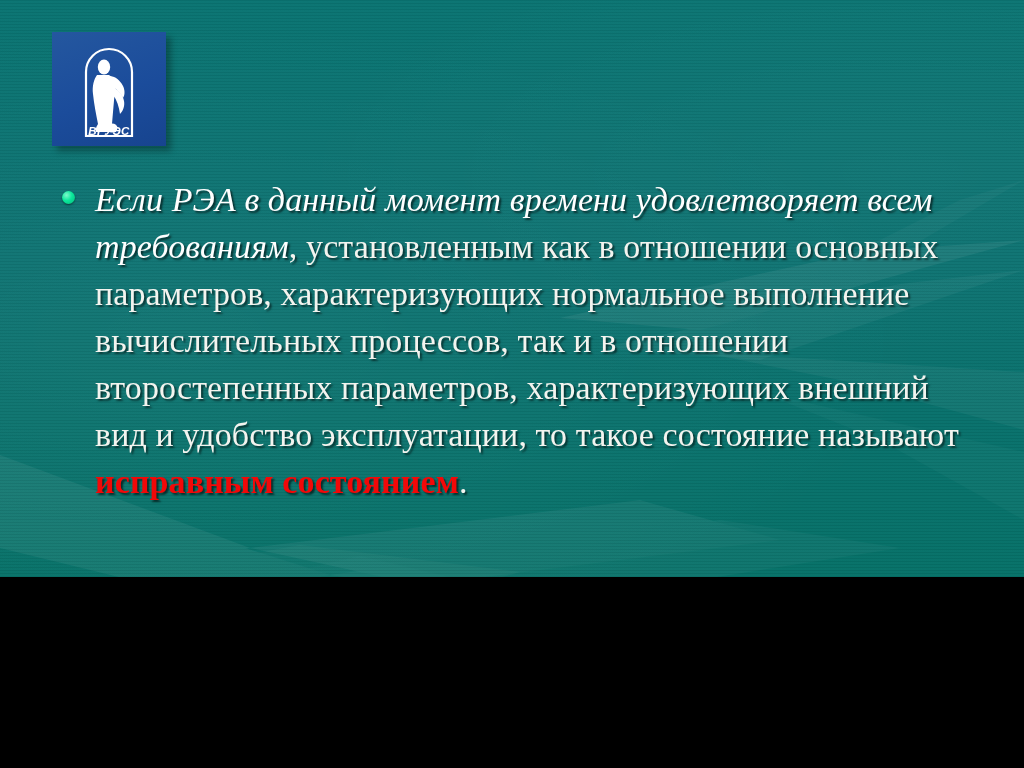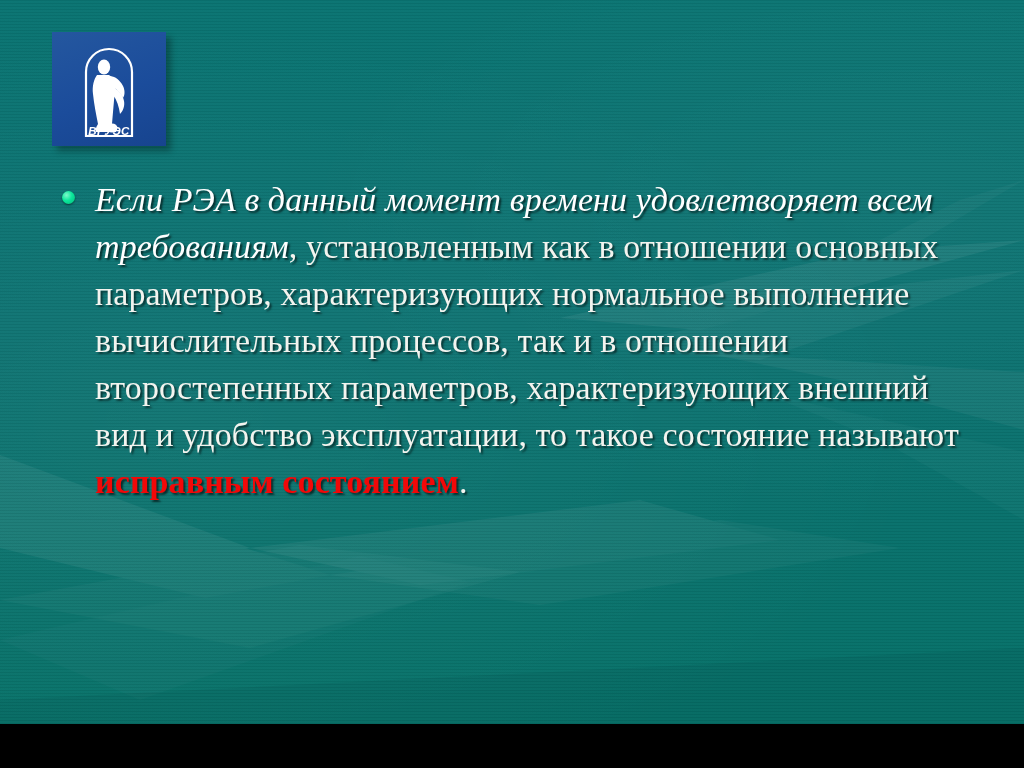--- a/index.html
+++ b/index.html
@@ -4,21 +4,21 @@
 <title>Slide</title>
 <style>
   html, body {
     margin: 0;
     padding: 0;
     background: #000;
   }
   #slide {
     position: relative;
     width: 1024px;
-    height: 724px;
+    height: 577px;
     overflow: hidden;
     background: #0a7170;
     font-family: "Liberation Serif", "DejaVu Serif", serif;
     -webkit-font-smoothing: antialiased;
   }
 
   
   .bg-base {
     position: absolute;
     inset: 0;

